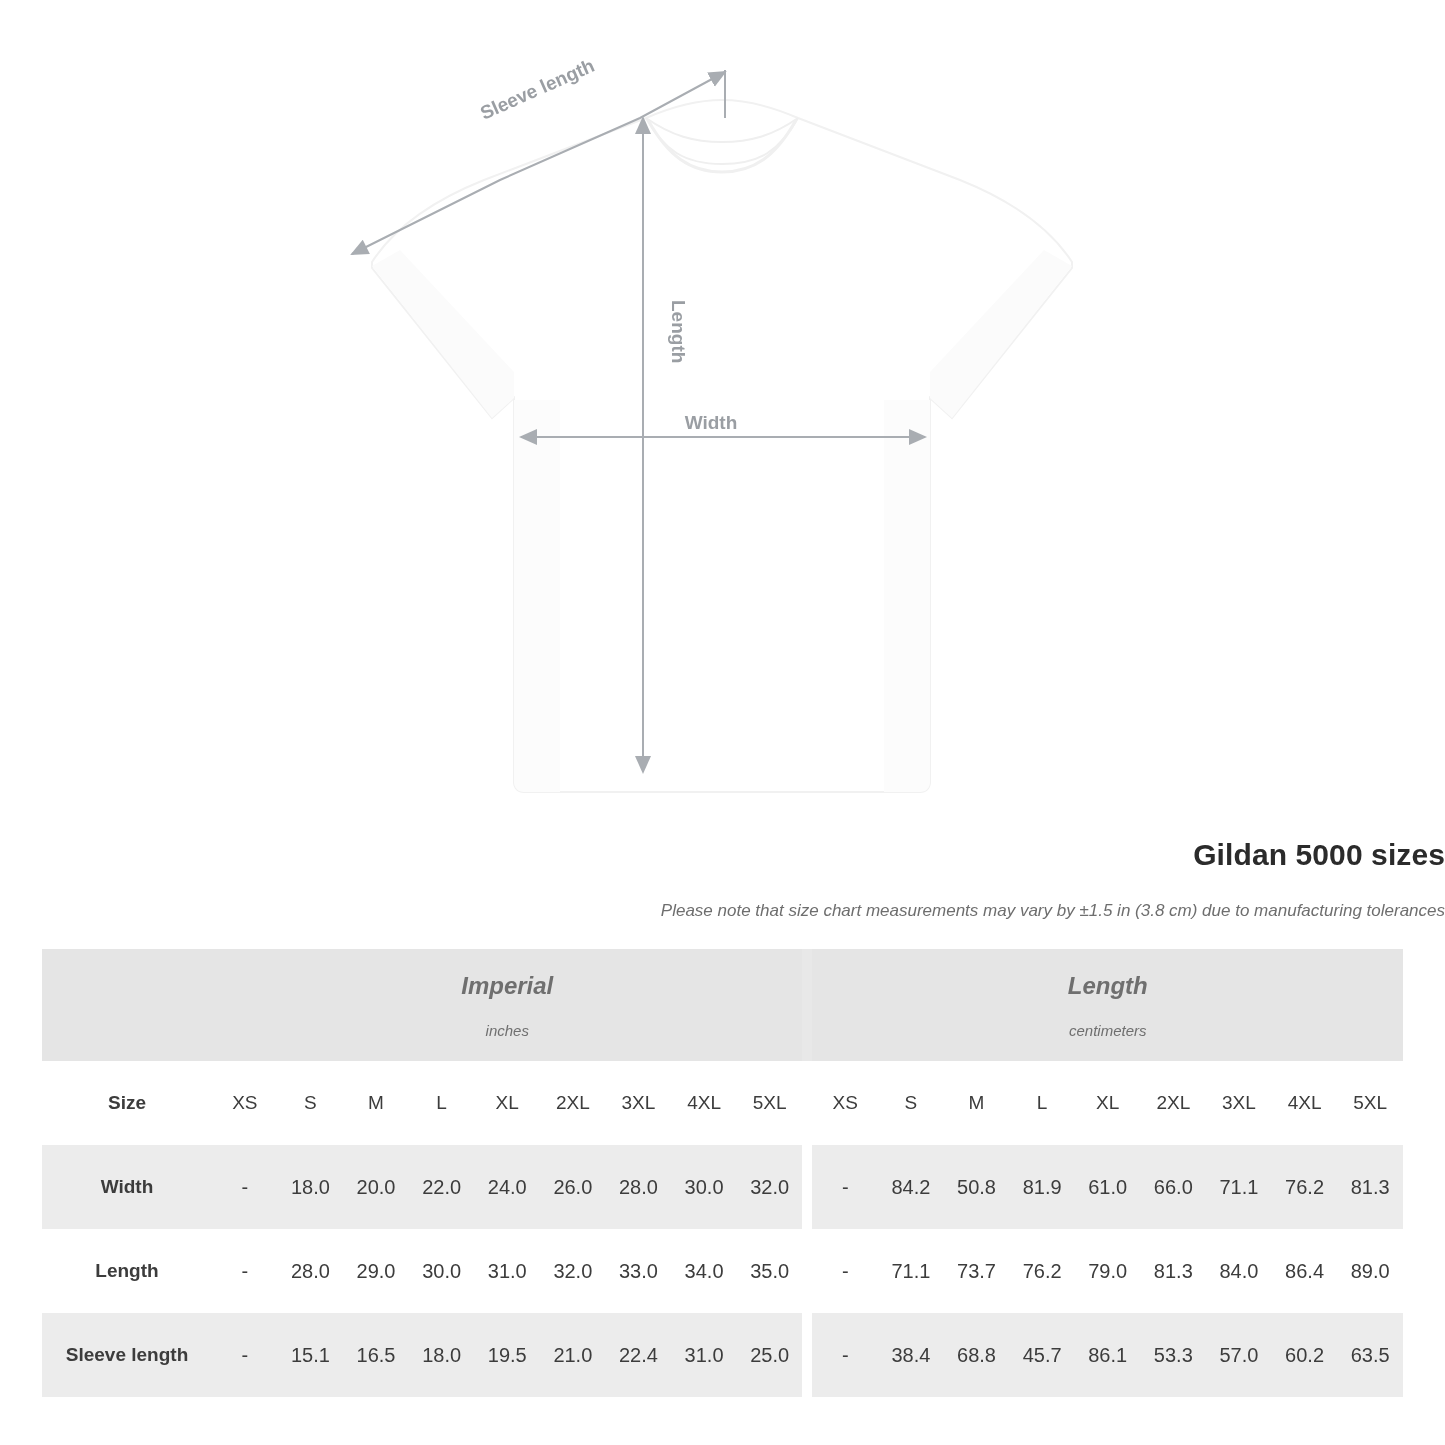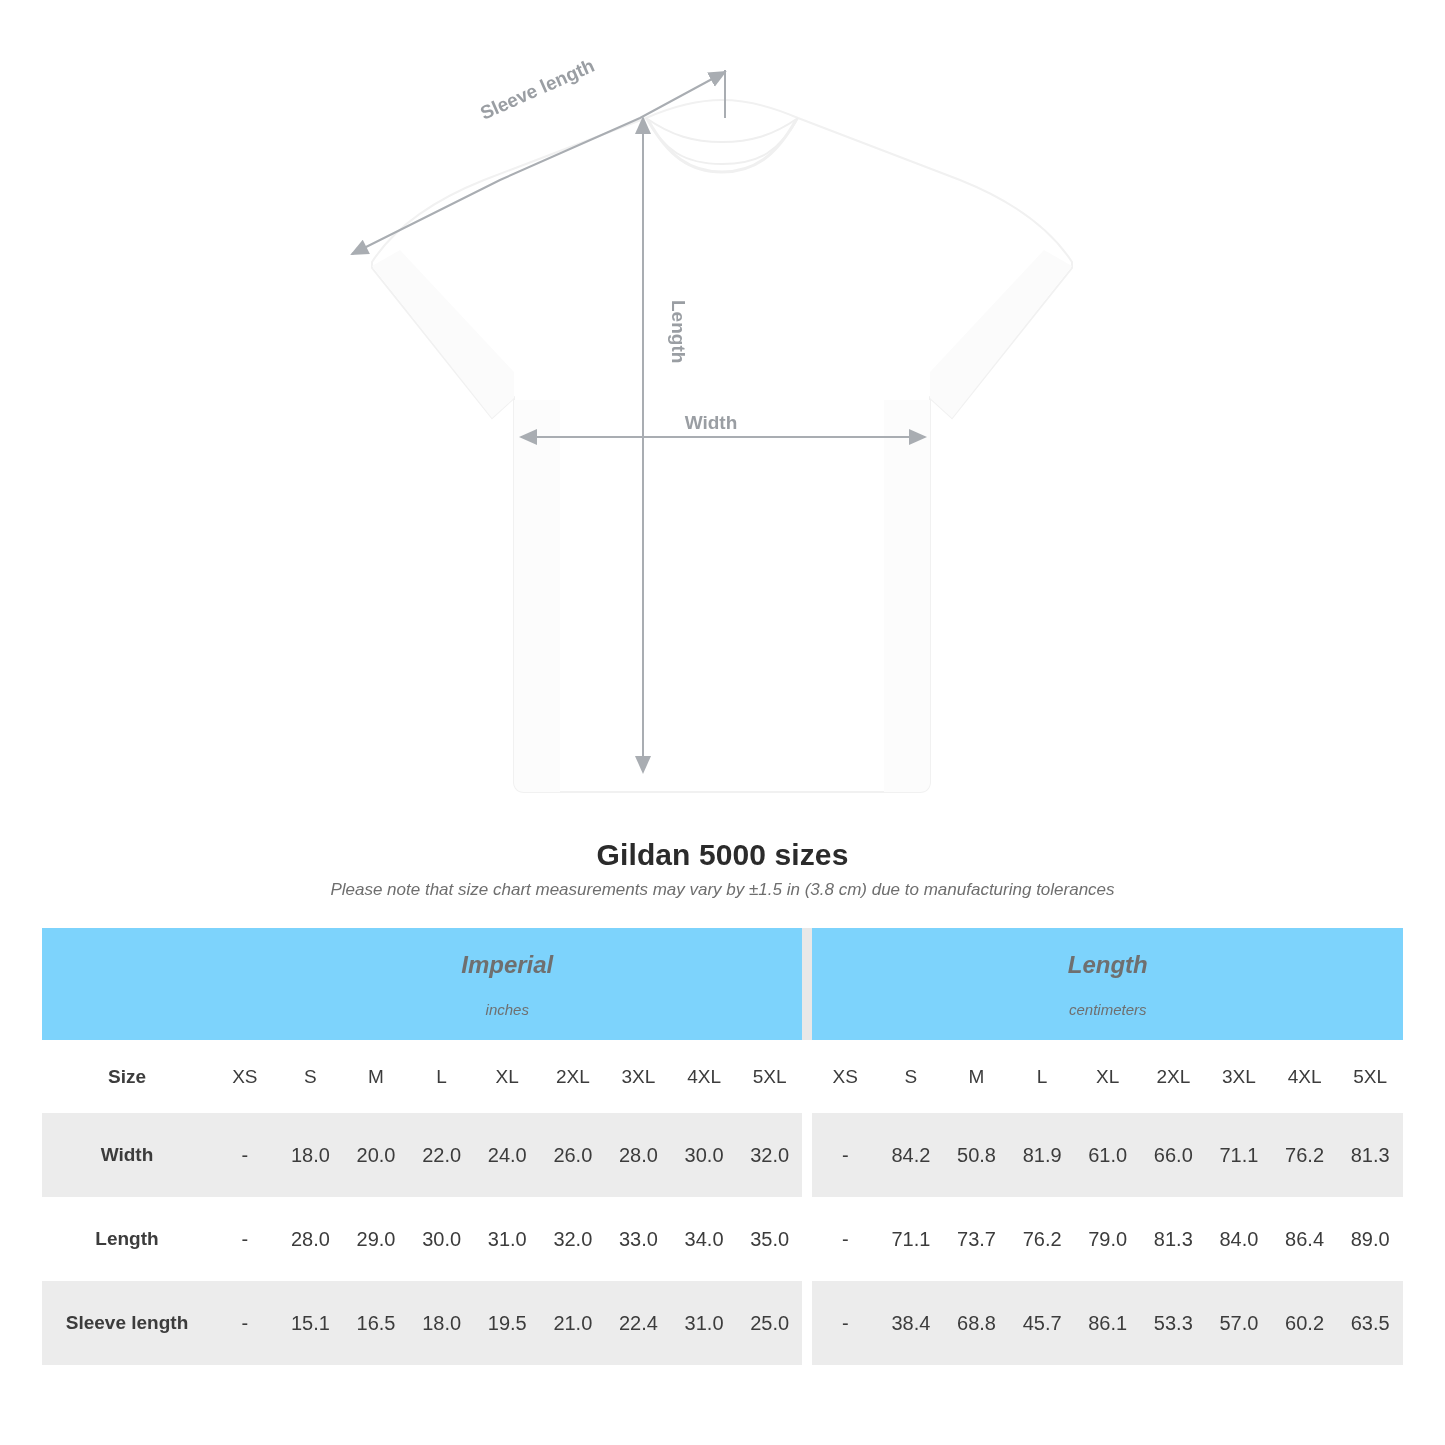--- a/index.html
+++ b/index.html
@@ -25,69 +25,69 @@
     position: relative;
     width: 1445px;
     height: 830px;
   }
   .illustration svg {
     display: block;
   }
 
   
   .title-block {
-    text-align: center;
+    text-align: right;
     margin-top: 8px;
   }
   .chart-title {
     font-size: 30px;
     font-weight: bold;
     color: #2b2b2b;
     letter-spacing: 0.1px;
   }
   .chart-note {
     font-size: 17px;
     font-style: italic;
     color: #6e6e6e;
-    margin-top: 8px;
+    margin-top: 29px;
   }
 
   
   .table-wrap {
     margin: 28px 42px 0 42px;
   }
   table.size-table {
     border-collapse: collapse;
     width: 1361px;
     table-layout: fixed;
   }
   table.size-table td, table.size-table th {
     padding: 0;
     text-align: center;
     vertical-align: middle;
     font-weight: normal;
   }
   .unit-row td {
-    background: #7dd3fc;
+    background: #e5e5e5;
     height: 112px;
   }
   .unit-name {
     font-size: 24px;
     font-style: italic;
     font-weight: bold;
     color: #6f6f6f;
   }
   .unit-sub {
     font-size: 15px;
     font-style: italic;
     color: #6f6f6f;
     margin-top: 22px;
   }
   .head-row td {
-    height: 73px;
+    height: 84px;
     font-size: 19px;
     font-weight: bold;
     color: #3c3c3c;
     background: #ffffff;
   }
   .head-row td.rowlabel,
   .data-row td.rowlabel {
     font-size: 19px;
     font-weight: bold;
     color: #3c3c3c;

